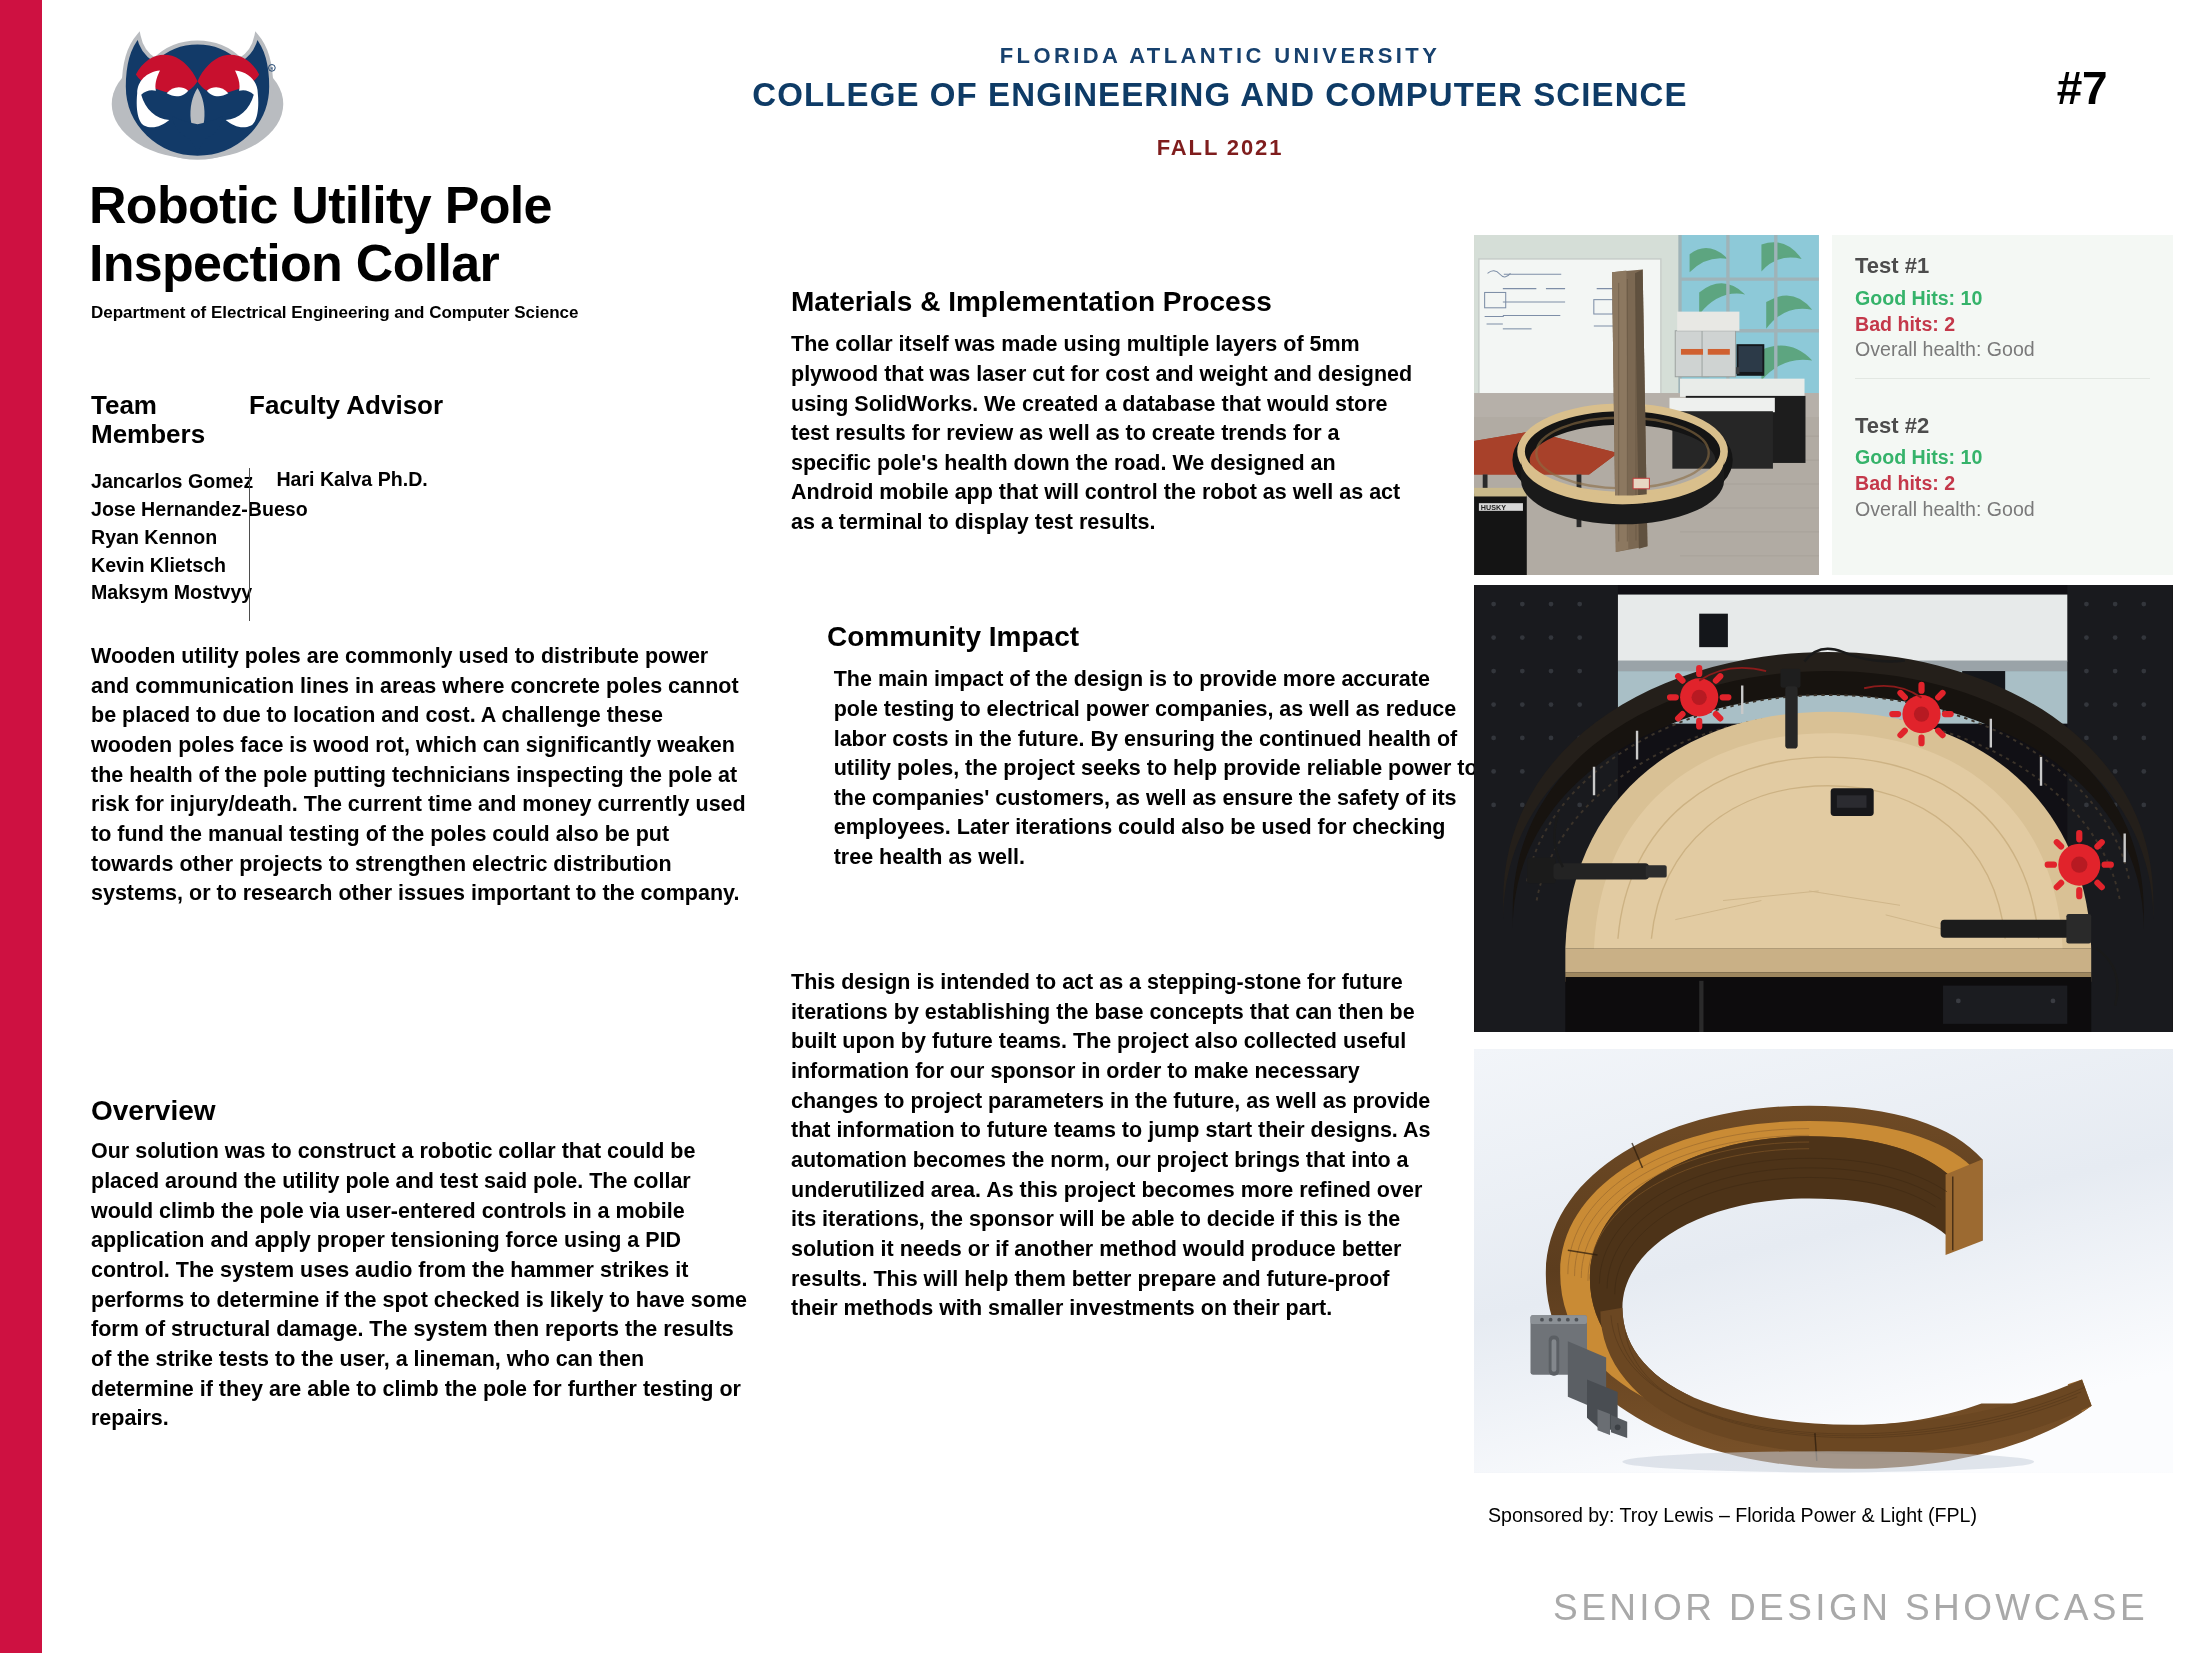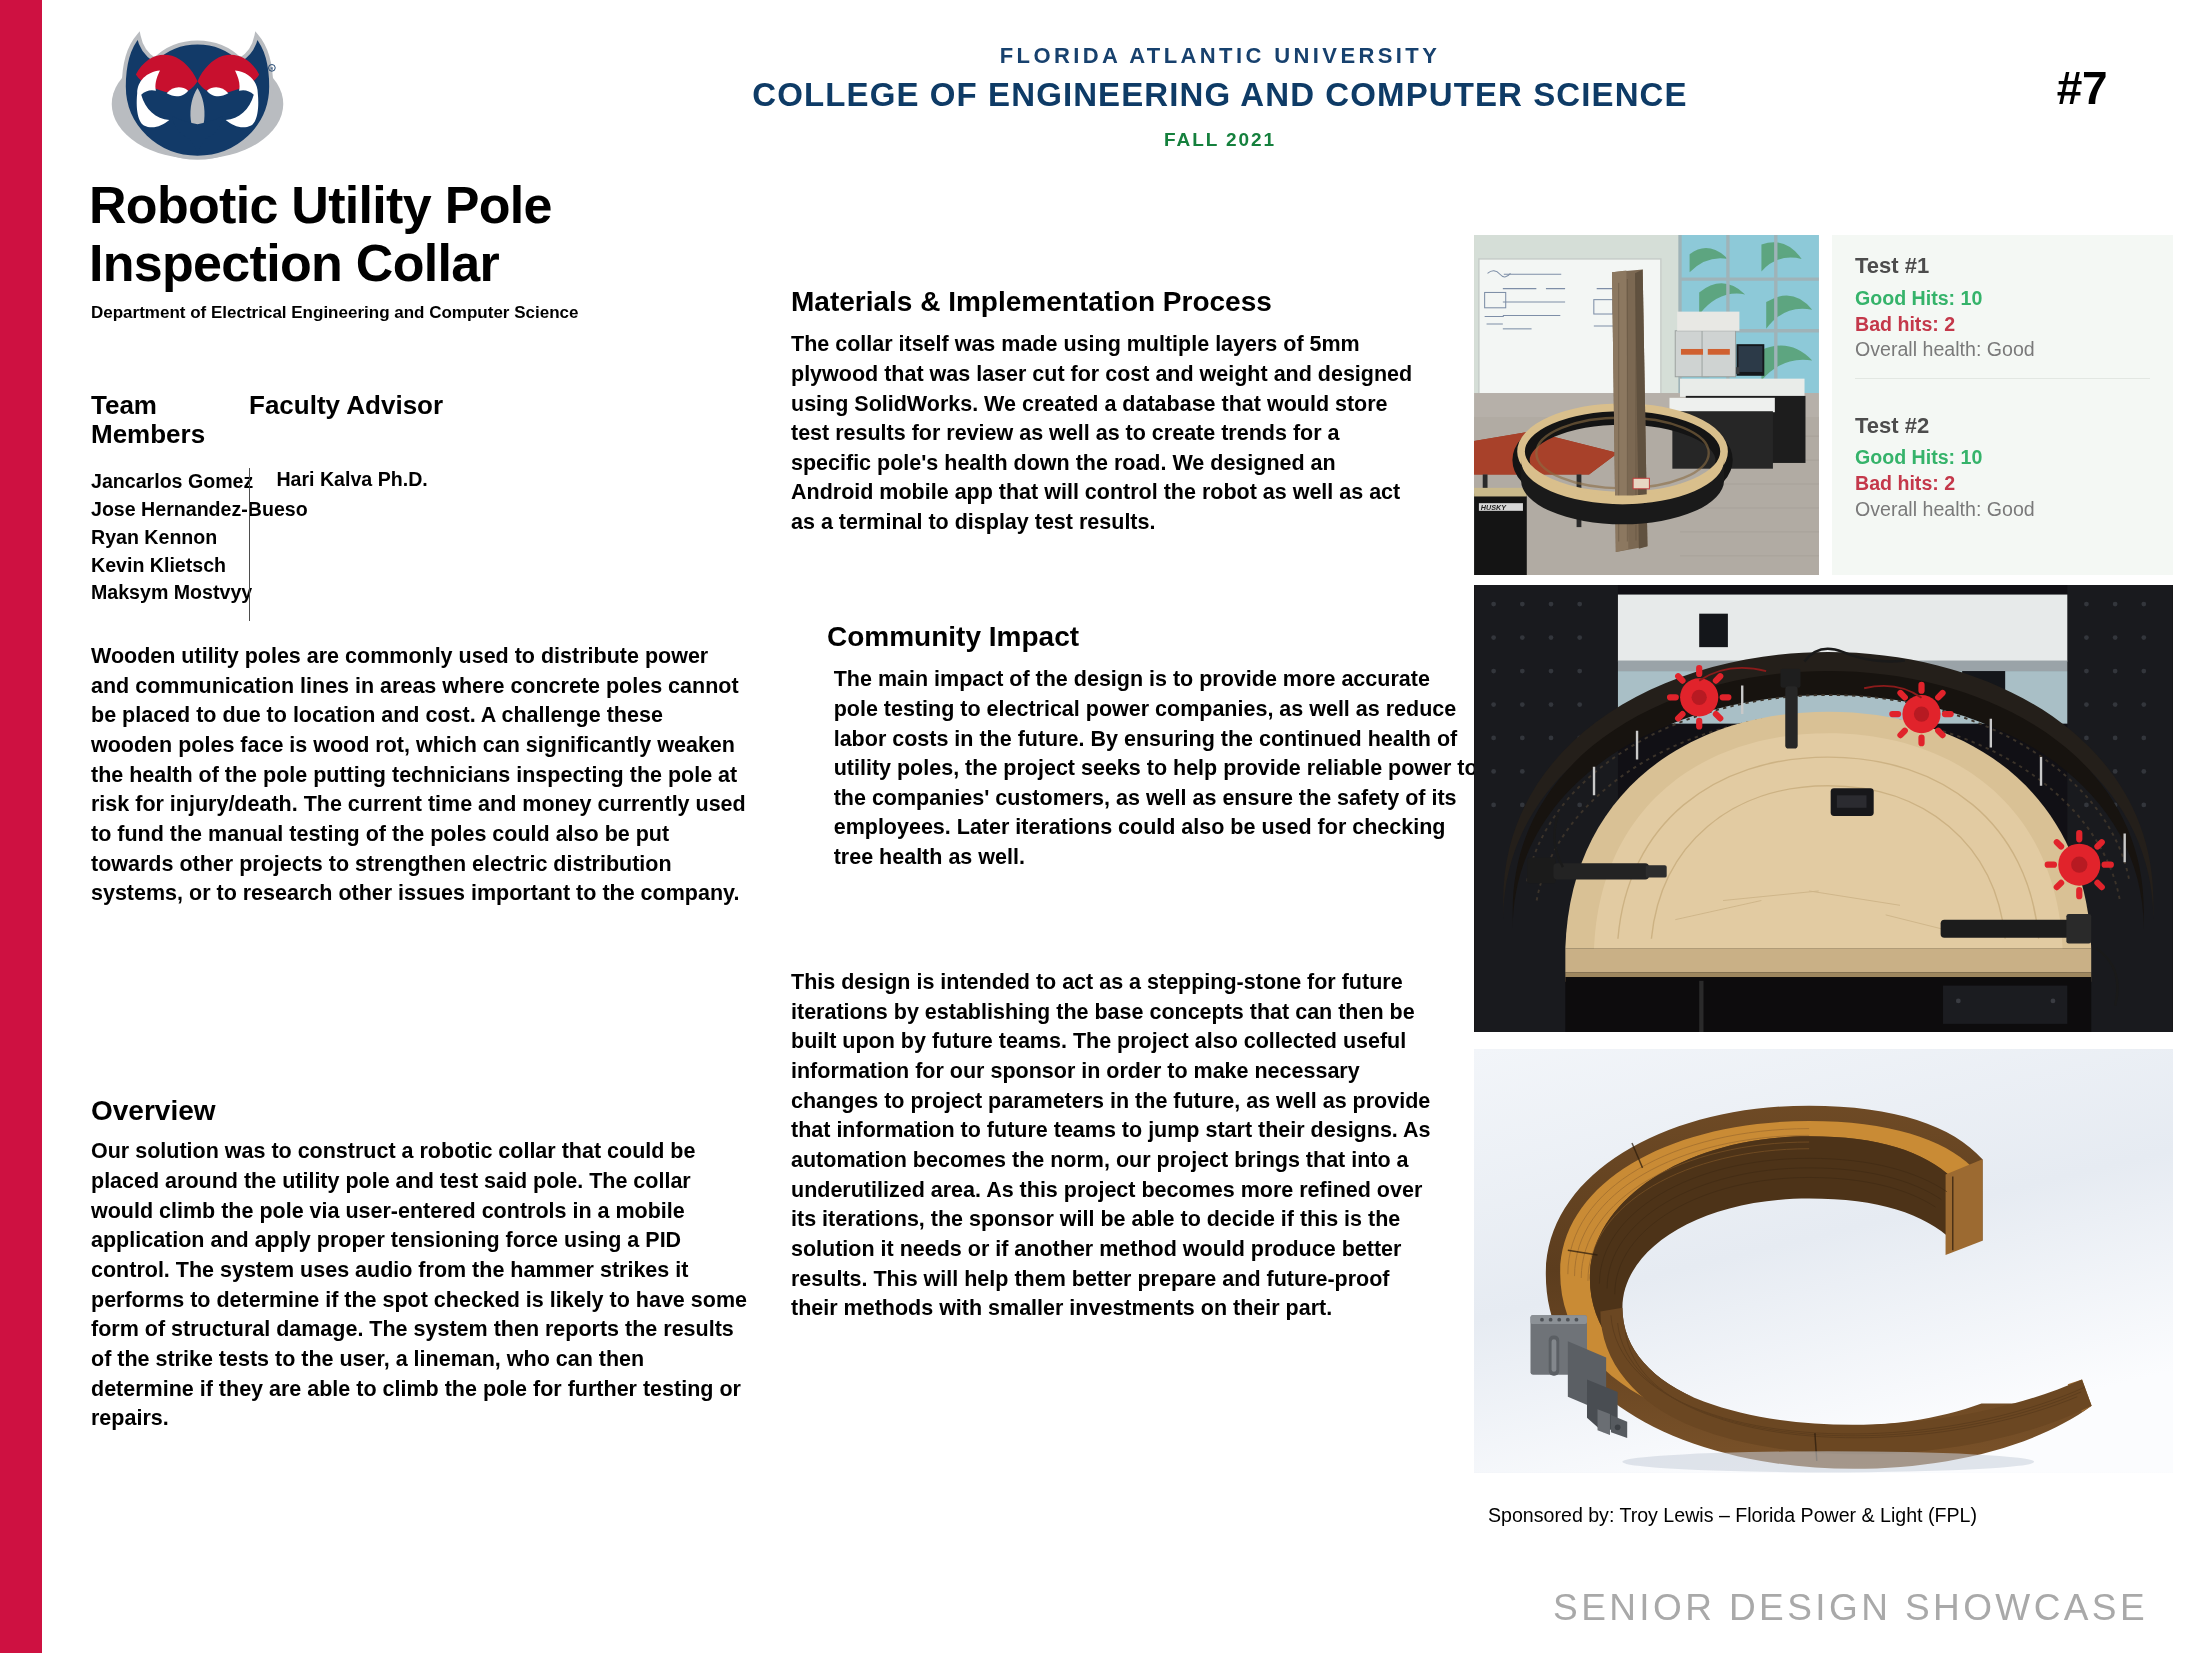--- a/index.html
+++ b/index.html
@@ -25,22 +25,22 @@
   }
   .hdr-univ{
     font-size:22px;font-weight:700;letter-spacing:3.4px;color:#17416e;
     font-family:"Liberation Sans", sans-serif;line-height:1.2;
   }
   .hdr-college{
     font-size:33px;font-weight:800;letter-spacing:1.1px;color:#0e3b66;
     margin-top:6.7px;line-height:1.15;
   }
   .hdr-term{
-    font-size:19px;font-weight:700;letter-spacing:1.9px;color:#15803d;
-    margin-top:15px;
+    font-size:22px;font-weight:700;letter-spacing:1.9px;color:#7f1d1d;
+    margin-top:21px;
   }
   .poster-num{
     position:absolute;right:98px;top:61px;
     font-size:46px;font-weight:800;color:#000;letter-spacing:-0.5px;
     font-family:"Liberation Sans", sans-serif;
   }
 
   
   .poster-title{
     position:absolute;left:89px;top:176px;width:646px;
@@ -87,21 +87,21 @@
   .sec-materials .sec-head{margin-bottom:12.4px;}
   .sec-impact{position:absolute;left:791px;top:622px;width:651px;margin-left:36px;}
   .sec-impact .sec-head{margin-bottom:12.4px;}
   .sec-impact .body-txt{padding-left:6.7px;}
   .sec-conclude{position:absolute;left:791px;top:968px;width:644px;}
   .sec-conclude .sec-head{margin-bottom:11.5px;}
 
   
   .media-lab{
     position:absolute;left:1474px;top:235px;width:345px;height:340px;
-    overflow:hidden;background:#fde047;font-style:italic;
+    overflow:hidden;background:#fde047;
   }
   .media-app{
     position:absolute;left:1832px;top:235px;width:341px;height:340px;
     background:#f4f8f4;overflow:hidden;
   }
   .media-rig{
     position:absolute;left:1474px;top:585px;width:699px;height:447px;
     overflow:hidden;background:#181512;
   }
   .media-cad{

